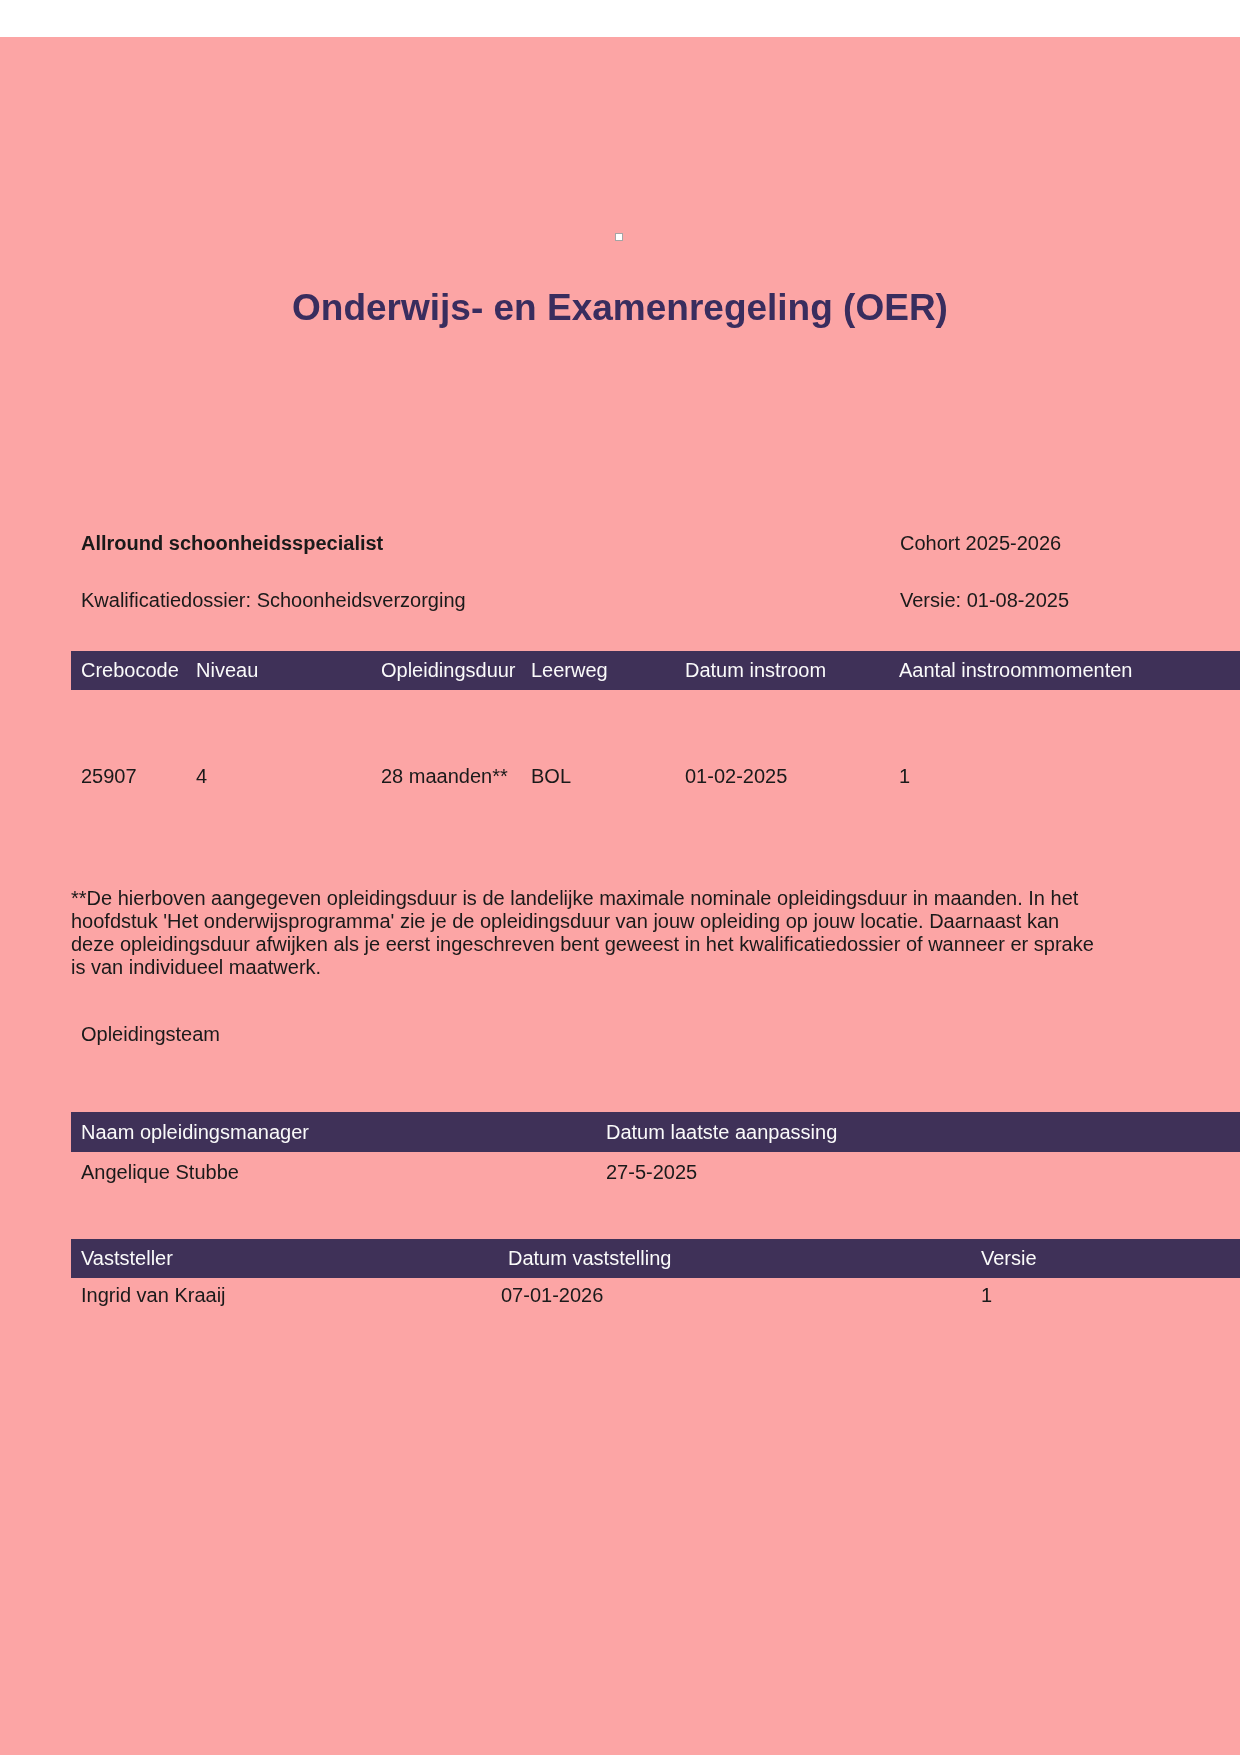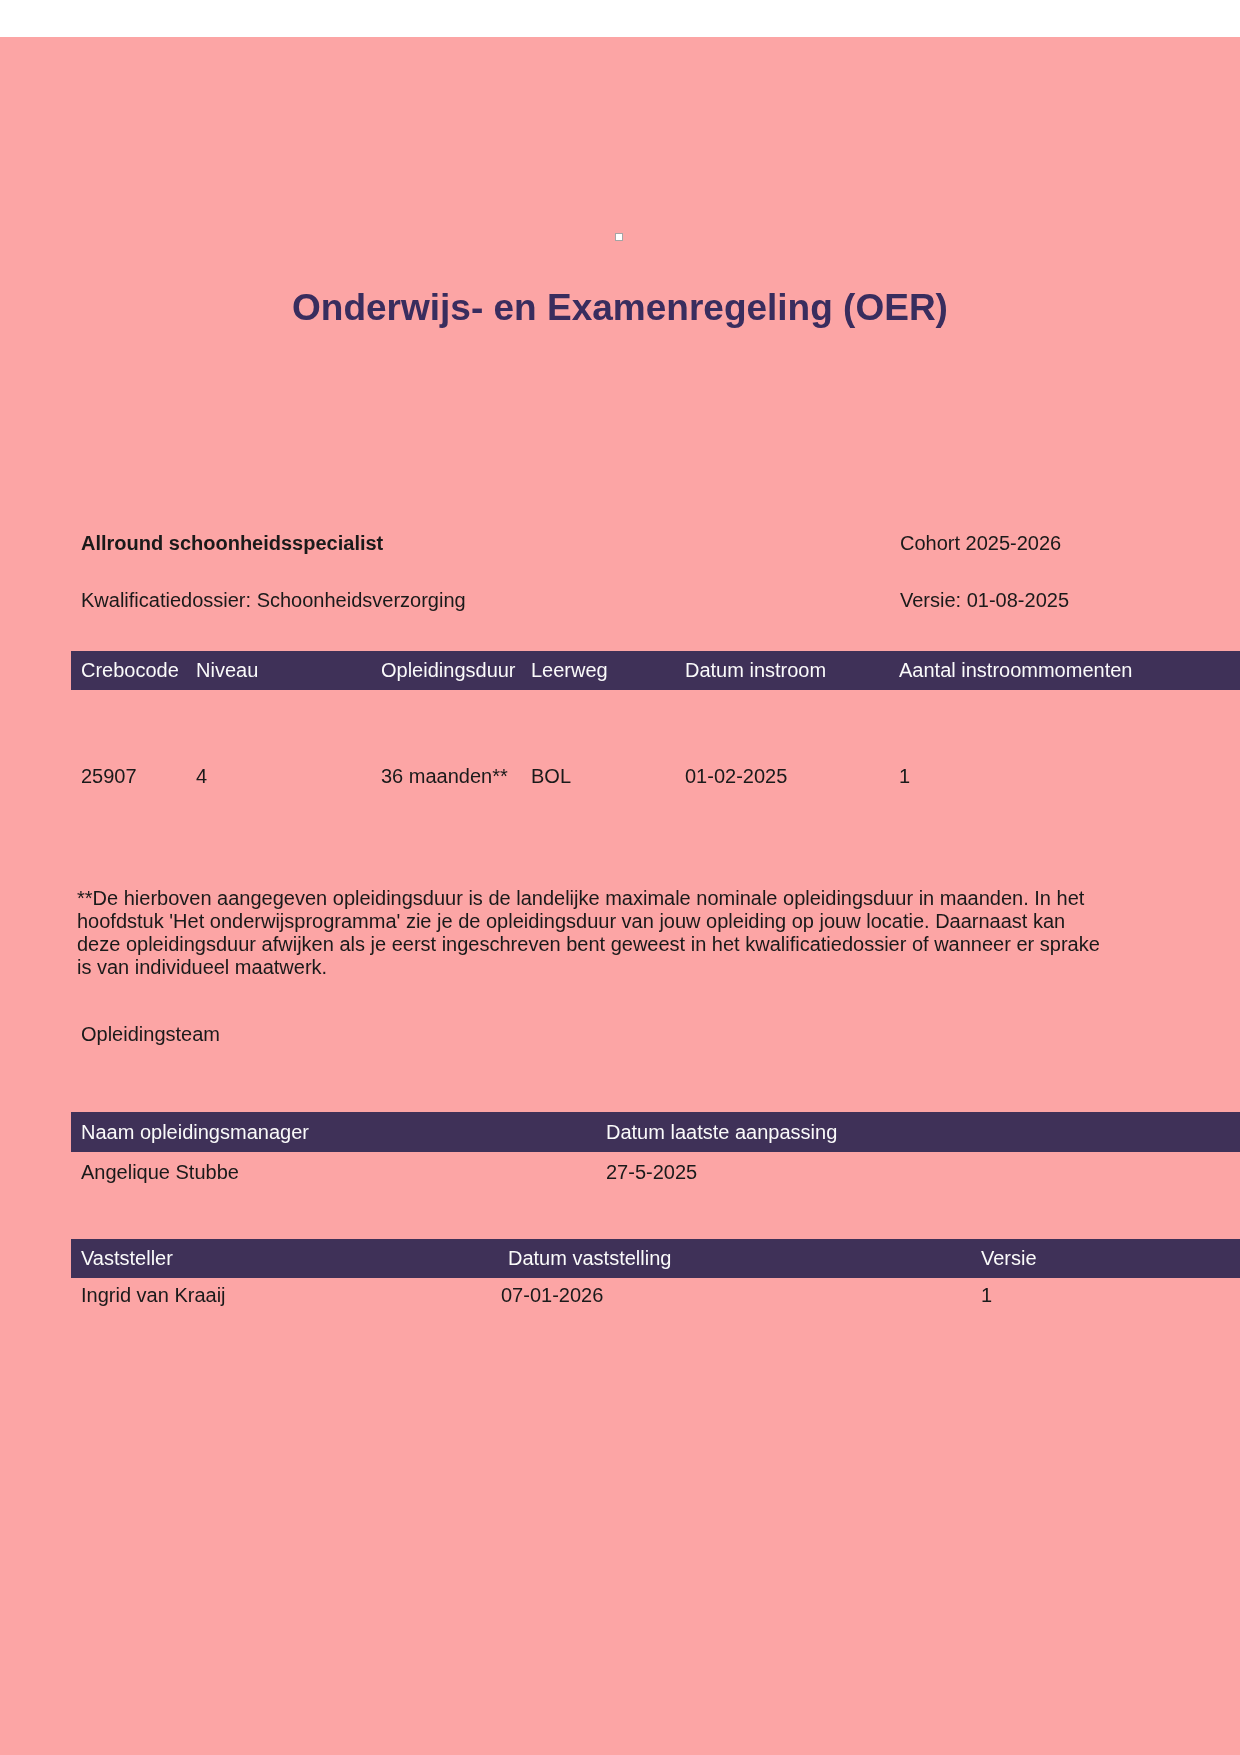--- a/index.html
+++ b/index.html
@@ -50,21 +50,21 @@
   .bar span { line-height: inherit; }
   .trow {
     position: absolute;
     left: 71px;
     width: 1097px;
     height: 23px;
     line-height: 23px;
   }
   .para {
     position: absolute;
-    left: 77px; top: 850px;
+    left: 71px; top: 850px;
     width: 1032px;
     line-height: 23px;
     white-space: normal;
   }
 </style>
 </head>
 <body>
 
 <div class="page">
 
@@ -82,21 +82,21 @@
     <span style="left:10px">Crebocode</span>
     <span style="left:125px">Niveau</span>
     <span style="left:310px">Opleidingsduur</span>
     <span style="left:460px">Leerweg</span>
     <span style="left:614px">Datum instroom</span>
     <span style="left:828px">Aantal instroommomenten</span>
   </div>
   <div class="trow" style="top:728px;">
     <span style="left:10px">25907</span>
     <span style="left:125px">4</span>
-    <span style="left:310px">36 maanden**</span>
+    <span style="left:310px">28 maanden**</span>
     <span style="left:460px">BOL</span>
     <span style="left:614px">01-02-2025</span>
     <span style="left:828px">1</span>
   </div>
 
   <div class="para">**De hierboven aangegeven opleidingsduur is de landelijke maximale nominale opleidingsduur in maanden. In het hoofdstuk 'Het onderwijsprogramma' zie je de opleidingsduur van jouw opleiding op jouw locatie. Daarnaast kan deze opleidingsduur afwijken als je eerst ingeschreven bent geweest in het kwalificatiedossier of wanneer er sprake is van individueel maatwerk.</div>
 
   <div class="abs" style="left:81px; top:986px;text-align:center;">Opleidingsteam</div>
 
   <div class="bar" style="top:1075px; height:40px; line-height:40px;">

